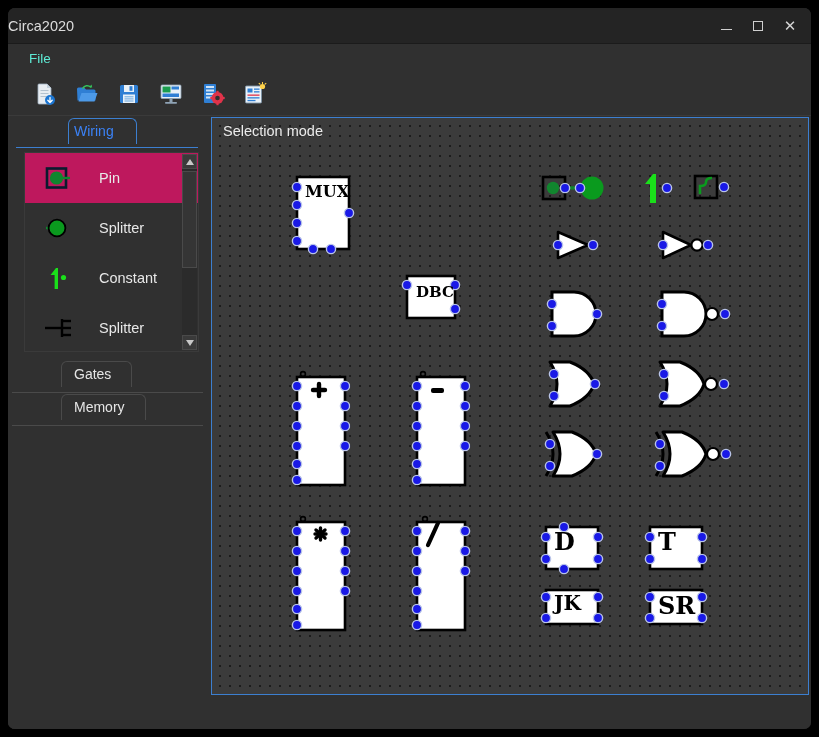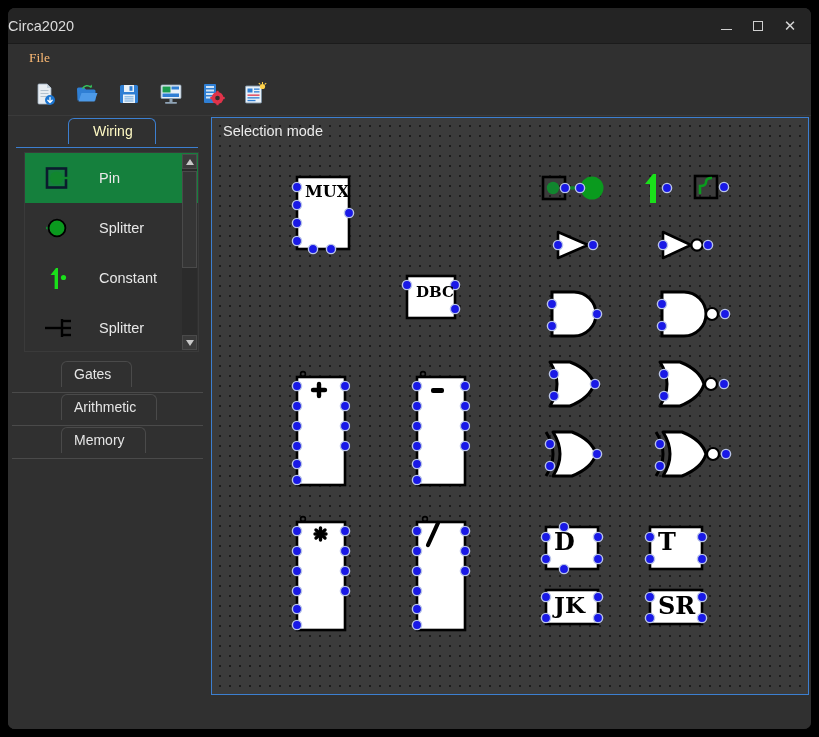--- a/index.html
+++ b/index.html
@@ -58,26 +58,25 @@
   
   .menubar {
     height: 28px;
     flex: 0 0 28px;
     background: #303030;
     display: flex;
     align-items: center;
     padding-left: 14px;
   }
   .menu-item {
-    color: #fdba74;
+    color: #5eead4;
     font-size: 13.5px;
     padding: 3px 7px;
     border-radius: 3px;
     cursor: default;
-    font-family: Liberation Serif, serif;
   }
 
   
   .toolbar {
     height: 44px;
     flex: 0 0 44px;
     background: #303030;
     display: flex;
     align-items: center;
     padding-left: 24px;
@@ -107,22 +106,22 @@
 
   
   .tab-row { position: absolute; left: 0; top: 2px; width: 190px; height: 30px; }
   .tab-underline {
     position: absolute; left: 8px; right: 0; bottom: 0;
     border-bottom: 1px solid #3c7fd0;
   }
   .tab {
     position: absolute;
     left: 60px; top: 0;
-    padding: 4px 22px 5px 24px;
-    color: #fef9c3;
+    padding: 4px 22px 5px 5px;
+    color: #3b82f6;
     font-size: 14px;
     border: 1px solid #3c7fd0;
     border-bottom: none;
     border-radius: 6px 6px 0 0;
     background: #303030;
     cursor: default;
   }
 
   .list {
     position: absolute;
@@ -135,21 +134,21 @@
   .list-item {
     height: 50px;
     display: flex;
     align-items: center;
     padding-left: 18px;
     gap: 22px;
     color: #e8e8e8;
     font-size: 14.5px;
     cursor: default;
   }
-  .list-item.selected { background: #15803d; }
+  .list-item.selected { background: #be185d; }
   .list-item .icon { width: 34px; height: 34px; display: flex; align-items: center; justify-content: center; flex: 0 0 34px; }
 
   .scrollbar {
     position: absolute;
     right: 1px; top: 1px;
     width: 15px; bottom: 1px;
     background: #2b2b2b;
   }
   .sb-arrow {
     width: 15px; height: 15px;
@@ -383,24 +382,20 @@
         </div>
       </div>
 
       <div class="cat-tabs">
         <div class="cat-tab-wrap">
           <div class="cat-line"></div>
           <div class="cat-tab">Gates</div>
         </div>
         <div class="cat-tab-wrap">
           <div class="cat-line"></div>
-          <div class="cat-tab">Arithmetic</div>
-        </div>
-        <div class="cat-tab-wrap">
-          <div class="cat-line"></div>
           <div class="cat-tab">Memory</div>
         </div>
       </div>
     </div>
 
     <div class="canvas-wrap">
       <div class="canvas">
         <div class="canvas-mode">Selection mode</div>
 
         <div class="comp" style="left:81px;top:55px;">
@@ -671,21 +666,21 @@
         <div class="comp" style="left:328px;top:468px;">
           <svg width="70" height="46">
             <rect x="6" y="4" width="52" height="34" fill="#fff" stroke="#000" stroke-width="2.6"></rect>
             <g fill="#1919e6" stroke="#b9c4e8" stroke-width="1.4">
               <circle cx="6" cy="11" r="4.6"></circle>
                 <circle cx="6" cy="32" r="4.6"></circle>
               <circle cx="58" cy="11" r="4.6"></circle>
                 <circle cx="58" cy="32" r="4.6"></circle>
             </g>
           </svg>
-          <span class="comp-label" style="left:14px;top:5px;font-size:23px;">JK</span>
+          <span class="comp-label" style="left:14px;top:5px;font-size:20px;">JK</span>
         </div>
 
         <div class="comp" style="left:432px;top:468px;">
           <svg width="70" height="46">
             <rect x="6" y="4" width="52" height="34" fill="#fff" stroke="#000" stroke-width="2.6"></rect>
             <g fill="#1919e6" stroke="#b9c4e8" stroke-width="1.4">
               <circle cx="6" cy="11" r="4.6"></circle>
                 <circle cx="6" cy="32" r="4.6"></circle>
               <circle cx="58" cy="11" r="4.6"></circle>
                 <circle cx="58" cy="32" r="4.6"></circle>

